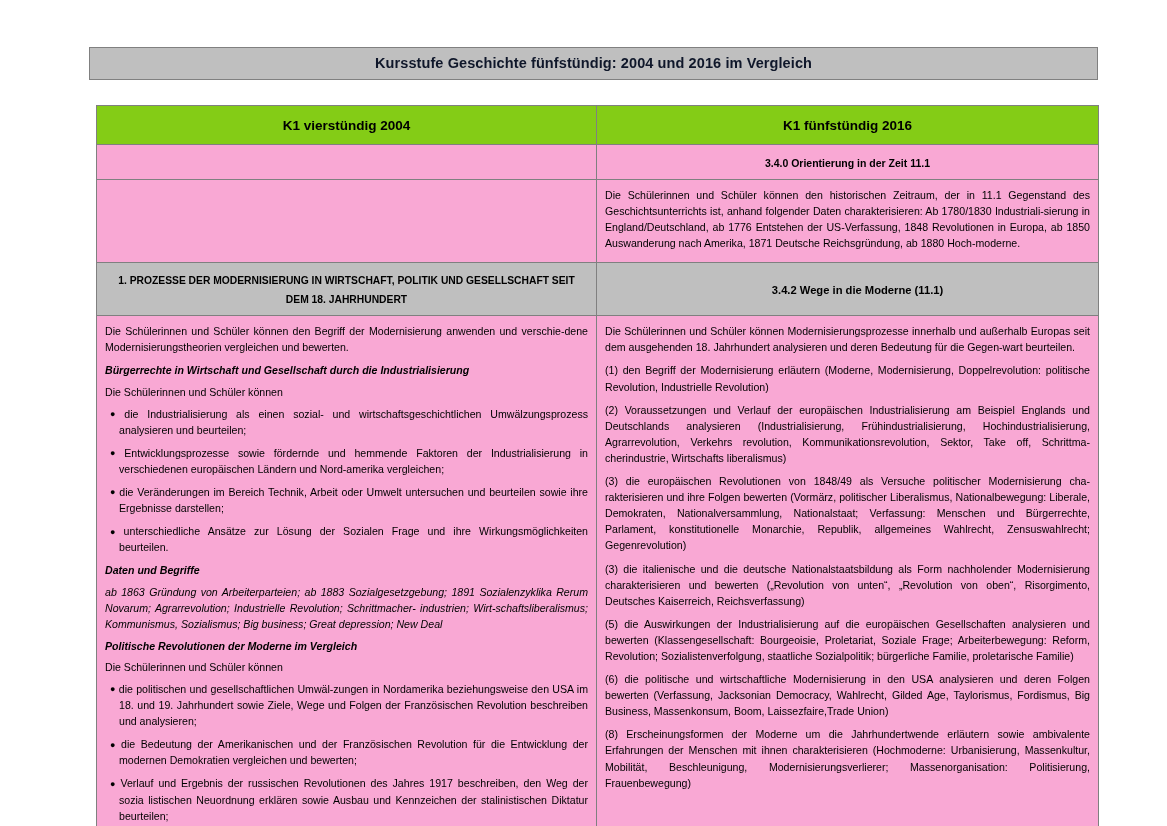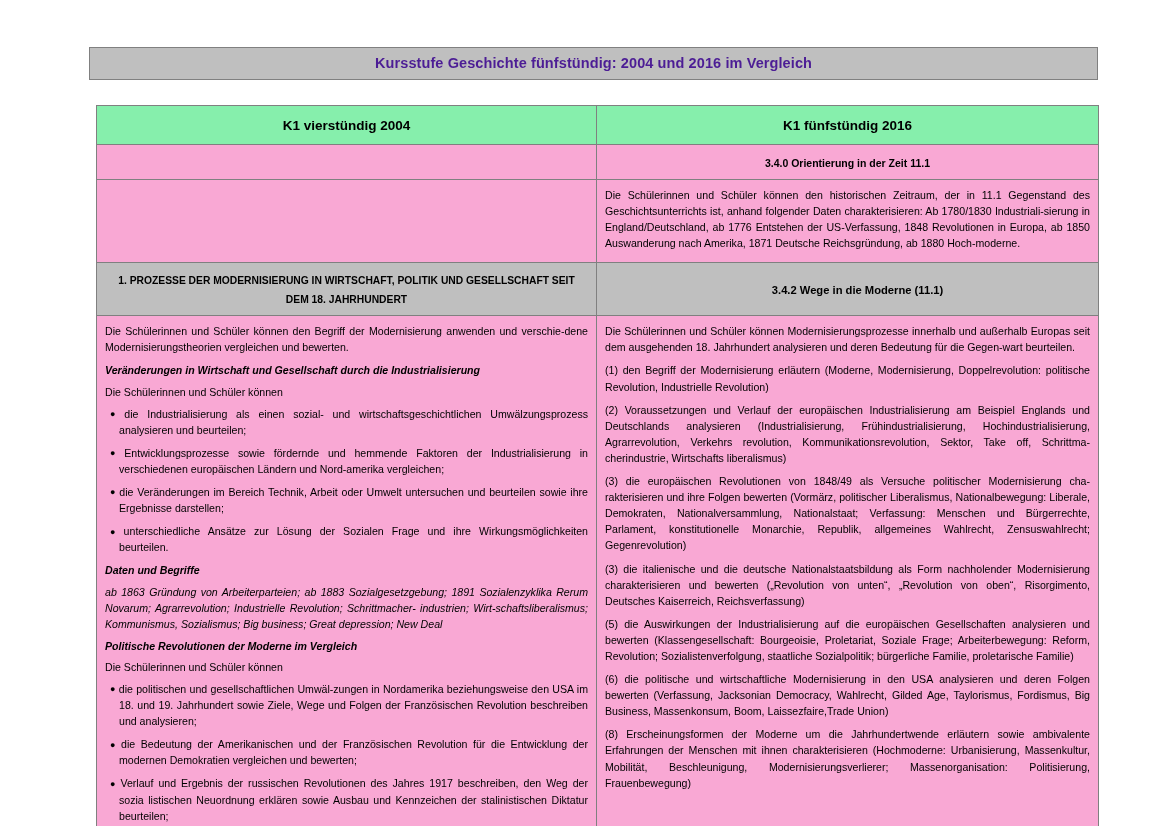--- a/index.html
+++ b/index.html
@@ -34,21 +34,21 @@
     border: 1px solid #808080;
     display: flex;
     align-items: center;
     justify-content: center;
   }
   .title-text {
     font-size: 14.5px;
     font-weight: bold;
     letter-spacing: 0.1px;
     line-height: 1;
-    color: #4c1d95;
+    color: #0f172a;
   }
 
   
   .cmp-table {
     position: absolute;
     left: 96px;
     top: 105px;
     width: 1002px;
     border-collapse: collapse;
     table-layout: fixed;
@@ -58,21 +58,21 @@
 
   .cmp-table td {
     border: 1px solid #808080;
     vertical-align: top;
     padding: 0;
     background: #f9a8d4;
   }
 
   
   td.colhead {
-    background: #86efac;
+    background: #84cc16;
     text-align: center;
     vertical-align: middle;
     height: 30px;
     padding: 4px 6px;
   }
   td.colhead .txt {
     font-size: 13.5px;
     font-weight: bold;
   }
 
@@ -198,21 +198,21 @@
         <td class="band band-right">
           <span class="txt">3.4.2 Wege in die Moderne (11.1)</span>
         </td>
       </tr>
 
       <tr>
         <td class="body-cell">
 
           <p class="intro">Die Schülerinnen und Schüler können den Begriff der Modernisierung anwenden und verschie-dene Modernisierungstheorien vergleichen und bewerten.</p>
 
-          <p class="subhead-it">Veränderungen in Wirtschaft und Gesellschaft durch die Industrialisierung</p>
+          <p class="subhead-it">Bürgerrechte in Wirtschaft und Gesellschaft durch die Industrialisierung</p>
           <p class="lead">Die Schülerinnen und Schüler können</p>
 
           <p class="bullet"><span class="dot">●</span><span>die Industrialisierung als einen sozial- und wirtschaftsgeschichtlichen Umwälzungsprozess analysieren und beurteilen;</span></p>
           <p class="bullet"><span class="dot">●</span><span>Entwicklungsprozesse sowie fördernde und hemmende Faktoren der Industrialisierung in verschiedenen europäischen Ländern und Nord-amerika vergleichen;</span></p>
           <p class="bullet"><span class="dot">●</span><span>die Veränderungen im Bereich Technik, Arbeit oder Umwelt untersuchen und beurteilen sowie ihre Ergebnisse darstellen;</span></p>
           <p class="bullet"><span class="dot">●</span><span>unterschiedliche Ansätze zur Lösung der Sozialen Frage und ihre Wirkungsmöglichkeiten beurteilen.</span></p>
 
           <p class="subhead-it">Daten und Begriffe</p>
           <p class="italic-block">ab 1863 Gründung von Arbeiterparteien; ab 1883 Sozialgesetzgebung; 1891 Sozialenzyklika Rerum Novarum; Agrarrevolution; Industrielle Revolution; Schrittmacher- industrien; Wirt-schaftsliberalismus; Kommunismus, Sozialismus; Big business; Great depression; New Deal</p>
 

